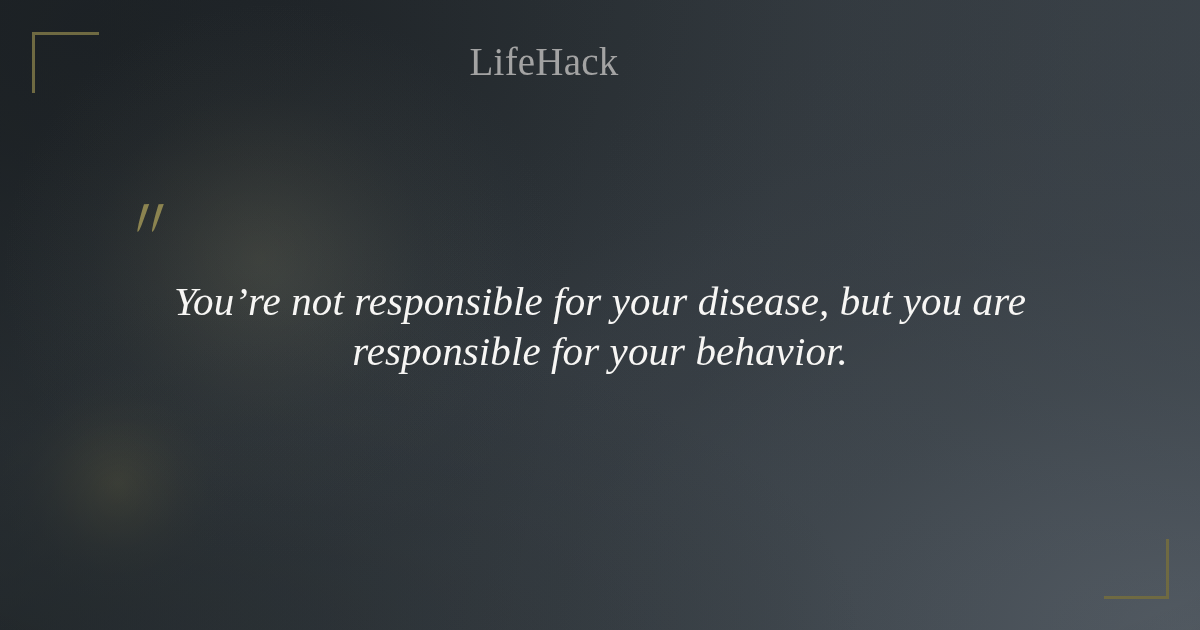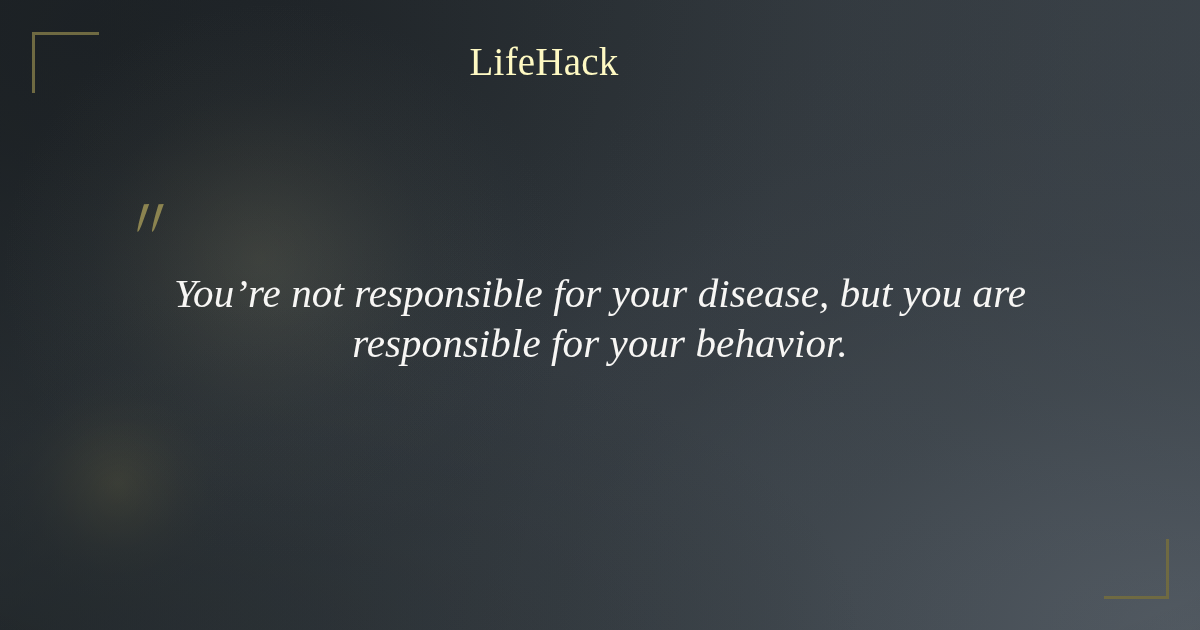--- a/index.html
+++ b/index.html
@@ -137,21 +137,21 @@
   .bracket-br .h { left: 0; bottom: 0; width: 65px; height: 3px; }
   .bracket-br .v { right: 0; top: 0; width: 3px; height: 60px; }
 
   
   .logo {
     position: absolute;
     top: 40px;
     left: 0;
     width: 1088px;
     text-align: center;
-    color: #fef9c3;
+    color: #a3a3a3;
     font-family: "Liberation Serif", "DejaVu Serif", serif;
     font-size: 39px;
     line-height: 44px;
     letter-spacing: 0.2px;
     font-weight: 400;
     white-space: nowrap;
   }
 
   
   .quote-mark {
@@ -164,21 +164,21 @@
 
   
   .quote-block {
     position: absolute;
     left: 130px;
     top: 268px;
     width: 940px;
     text-align: center;
   }
   .quote-text {
-    margin: 0;
+    margin: 8px;
     color: #f7f6f4;
     font-family: "Liberation Serif", "DejaVu Serif", serif;
     font-style: italic;
     font-weight: 400;
     font-size: 41px;
     line-height: 50px;
     letter-spacing: 0.1px;
     white-space: pre-wrap;
   }
 </style>

